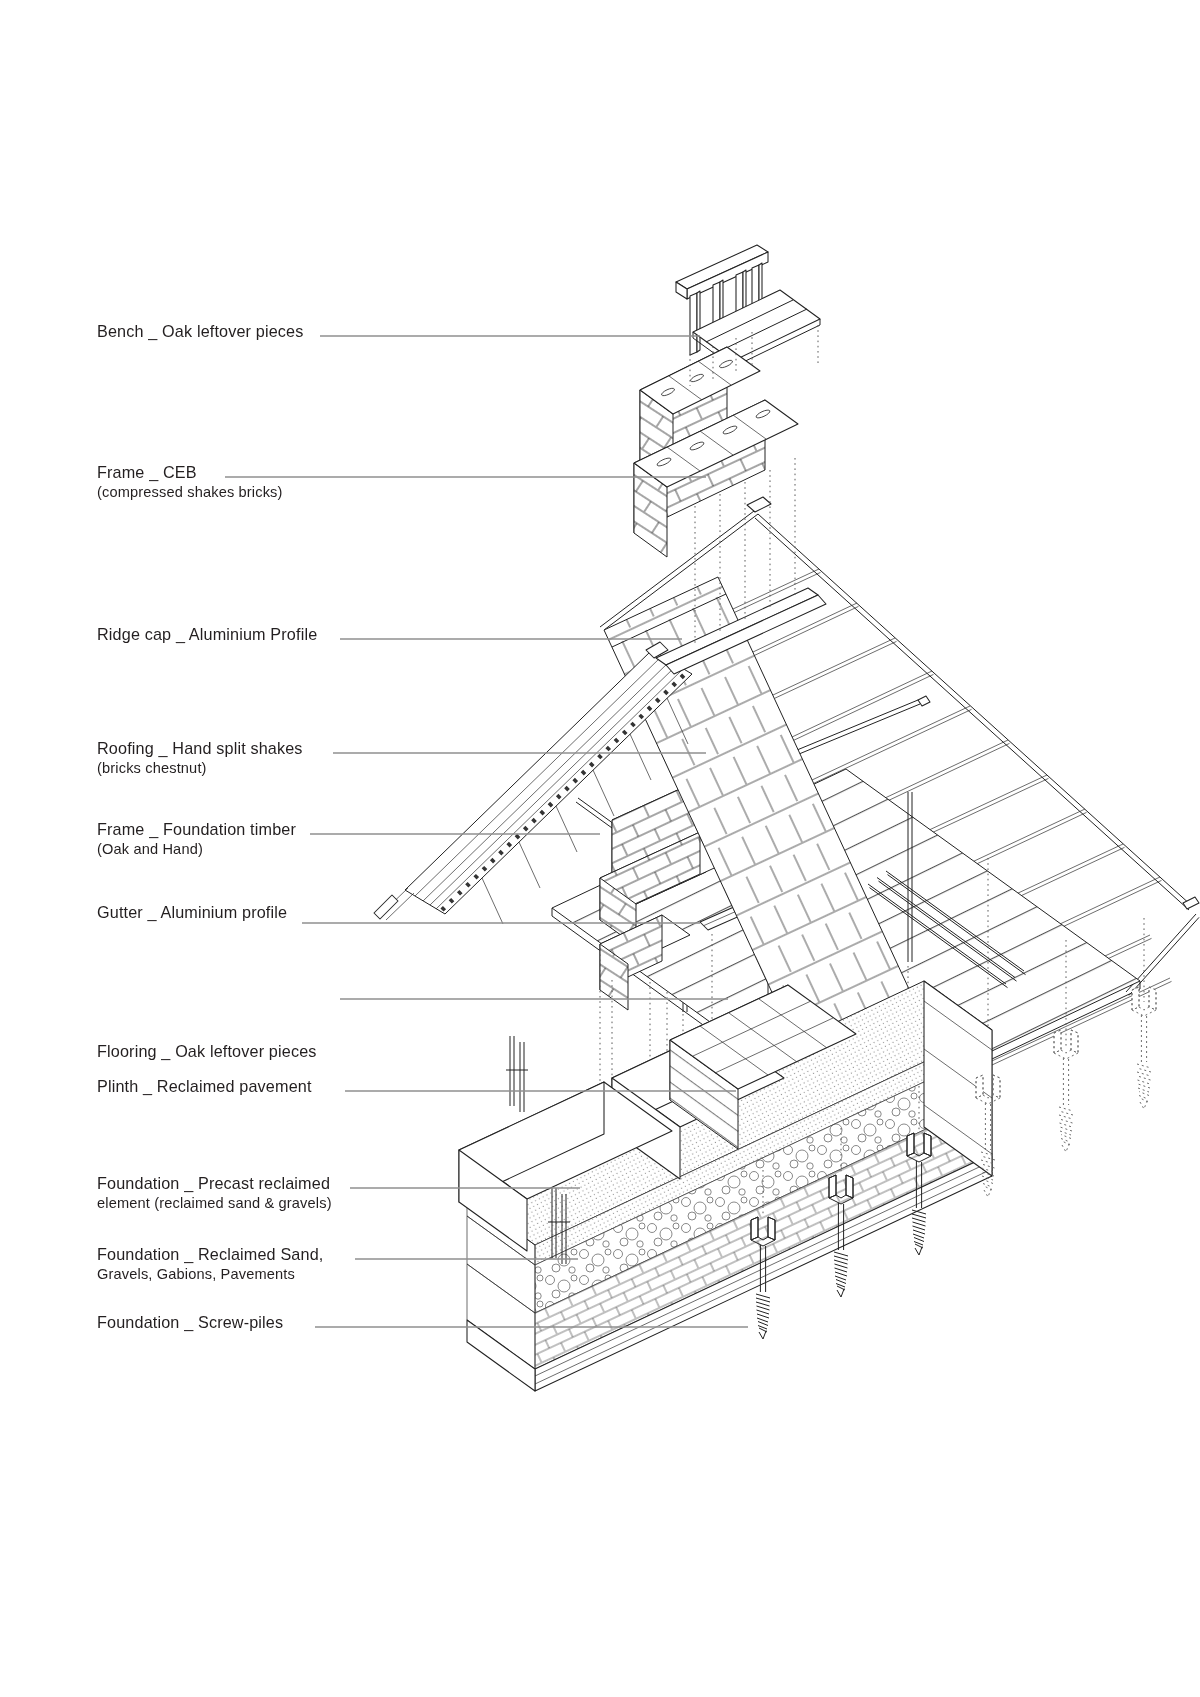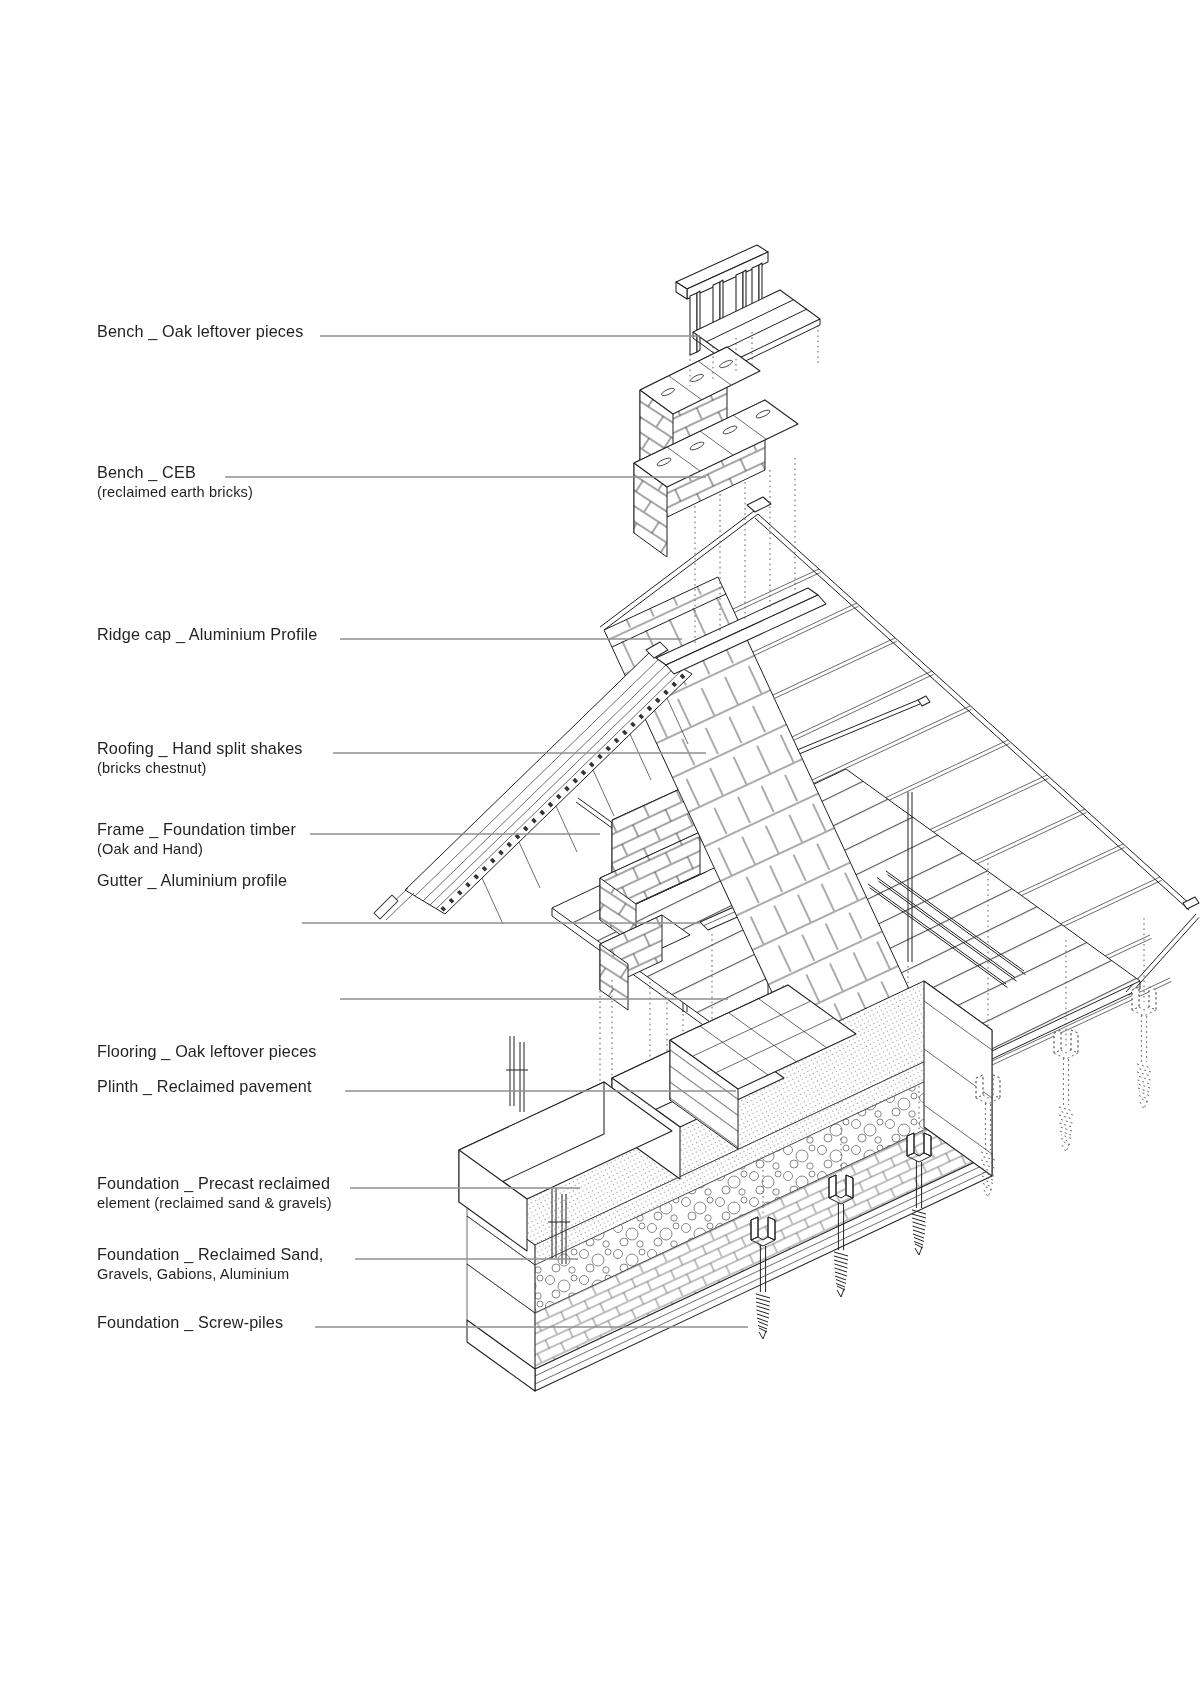--- a/index.html
+++ b/index.html
@@ -316,48 +316,48 @@
   <line class="ld" x1="350" y1="1188" x2="580" y2="1188"></line>
   <line class="ld" x1="355" y1="1259" x2="578" y2="1259"></line>
   <line class="ld" x1="315" y1="1327" x2="748" y2="1327"></line>
 </g>
 </svg>
 
 <div class="lbl" style="top:322px">
   <span>Bench _ Oak leftover pieces</span>
 </div>
 <div class="lbl" style="top:463px">
-  <span>Bench _ CEB</span><br>
-  <span class="sub">(reclaimed earth bricks)</span>
+  <span>Frame _ CEB</span><br>
+  <span class="sub">(compressed shakes bricks)</span>
 </div>
 <div class="lbl" style="top:625px">
   <span>Ridge cap _ Aluminium Profile</span>
 </div>
 <div class="lbl" style="top:739px">
   <span>Roofing _ Hand split shakes</span><br>
   <span class="sub">(bricks chestnut)</span>
 </div>
 <div class="lbl" style="top:820px">
   <span>Frame _ Foundation timber</span><br>
   <span class="sub">(Oak and Hand)</span>
 </div>
-<div class="lbl" style="top:871px">
+<div class="lbl" style="top:903px">
   <span>Gutter _ Aluminium profile</span>
 </div>
 <div class="lbl" style="top:1042px">
   <span>Flooring _ Oak leftover pieces</span>
 </div>
 <div class="lbl" style="top:1077px">
   <span>Plinth _ Reclaimed pavement</span>
 </div>
 <div class="lbl" style="top:1174px">
   <span>Foundation _ Precast reclaimed</span><br>
   <span class="sub">element (reclaimed sand &amp; gravels)</span>
 </div>
 <div class="lbl" style="top:1245px">
   <span>Foundation _ Reclaimed Sand,</span><br>
-  <span class="sub">Gravels, Gabions, Aluminium</span>
+  <span class="sub">Gravels, Gabions, Pavements</span>
 </div>
 <div class="lbl" style="top:1313px">
   <span>Foundation _ Screw-piles</span>
 </div>
 
 </div>
 
 </body></html>

